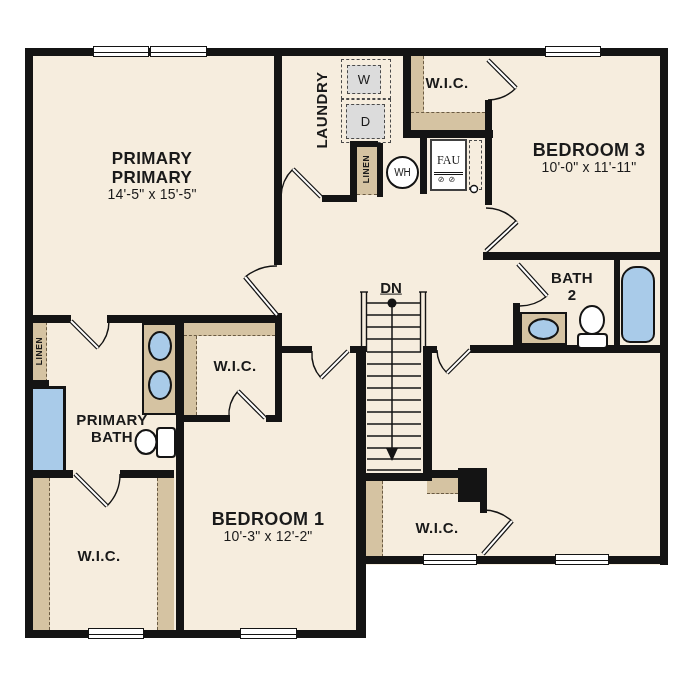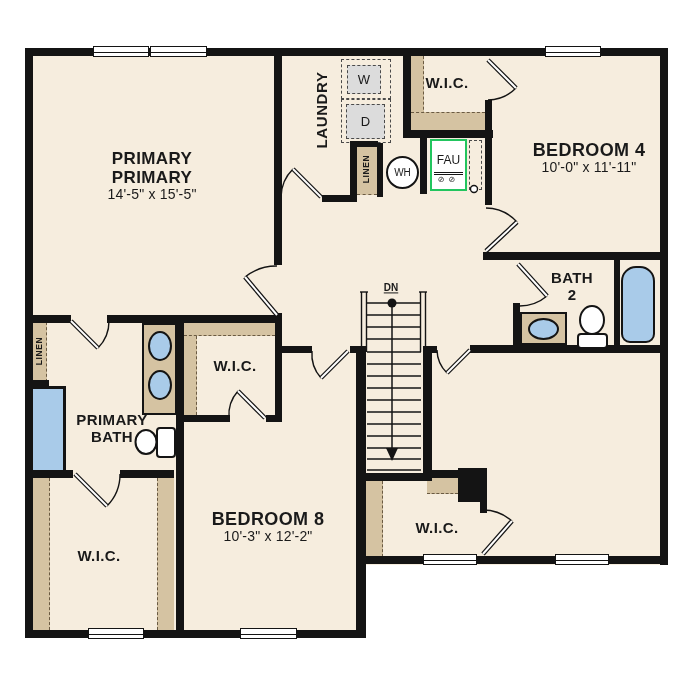--- a/index.html
+++ b/index.html
@@ -13,29 +13,29 @@
   .window .pane{position:absolute;left:0;right:0;top:50%;height:1.5px;background:#141414;}
   .lbl{position:absolute;transform:translate(-50%,-50%);text-align:center;white-space:nowrap;line-height:1.12;}
   .vert{transform:translate(-50%,-50%) rotate(-90deg);}
   .room-name{font-weight:bold;font-size:17px;letter-spacing:.4px;}
   .room-name.big{font-size:18px;}
   .room-dims{font-size:14px;letter-spacing:.2px;}
   .closet-lbl{font-weight:bold;font-size:15px;letter-spacing:.4px;}
   .laundry-lbl{font-weight:bold;font-size:15px;letter-spacing:.6px;}
   .tiny-lbl{font-weight:bold;font-size:8.5px;letter-spacing:.6px;}
   .wd-lbl{font-size:13px;}
-  .dn-lbl{font-weight:bold;font-size:10px;text-decoration:underline;}
+  .dn-lbl{font-weight:bold;font-size:15px;text-decoration:underline;}
   .blue{background:#a9cbe9;border:2px solid #141414;}
   .shower{border-width:3px;}
   .tub{border-radius:15px 15px 9px 9px;}
   .sink{border-radius:50%;}
   .vanity{background:#d5c3a2;border:2px solid #141414;}
   .appl-out{border:1.5px dashed #4a4a4a;background:transparent;}
   .appl-in{border:1.5px dashed #4a4a4a;background:#dcdcdc;display:flex;align-items:center;justify-content:center;}
-  .fau-unit{background:#ffffff;border:2px solid #22c55e;}
+  .fau-unit{background:#ffffff;border:2px solid #404040;font-family:Liberation Serif, serif;}
   .fau-grille{position:absolute;left:2px;right:2px;bottom:2px;height:12px;border-top:3px double #141414;
               font-size:8px;line-height:10px;text-align:center;letter-spacing:4px;}
   .fau-label{position:absolute;left:0;right:0;top:12px;text-align:center;font-size:12px;}
   .wh{background:#ffffff;border:2px solid #141414;border-radius:50%;display:flex;align-items:center;justify-content:center;font-size:10px;}
   .dashed-door{border:1.5px dashed #4a4a4a;}
   svg{position:absolute;left:0;top:0;}
 </style>
 </head>
 <body>
 
@@ -225,25 +225,25 @@
     </g>
     <circle cx="474" cy="189" r="3.5" fill="#ffffff" stroke="#141414" stroke-width="1.4"></circle>
   </svg>
 
   <div class="lbl" style="left:152px;top:176px;z-index:7">
     <div class="room-name">PRIMARY</div>
     <div class="room-name">PRIMARY</div>
     <div class="room-dims">14'-5" x 15'-5"</div>
   </div>
   <div class="lbl" style="left:589px;top:158px;z-index:7">
-    <div class="room-name big">BEDROOM 4</div>
+    <div class="room-name big">BEDROOM 3</div>
     <div class="room-dims">10'-0" x 11'-11"</div>
   </div>
   <div class="lbl" style="left:268px;top:527px;z-index:7">
-    <div class="room-name big">BEDROOM 8</div>
+    <div class="room-name big">BEDROOM 1</div>
     <div class="room-dims">10'-3" x 12'-2"</div>
   </div>
   <div class="lbl" style="left:112px;top:429px;z-index:7">
     <div class="closet-lbl">PRIMARY</div>
     <div class="closet-lbl">BATH</div>
   </div>
   <div class="lbl" style="left:572px;top:287px;z-index:7">
     <div class="closet-lbl">BATH</div>
     <div class="closet-lbl">2</div>
   </div>

